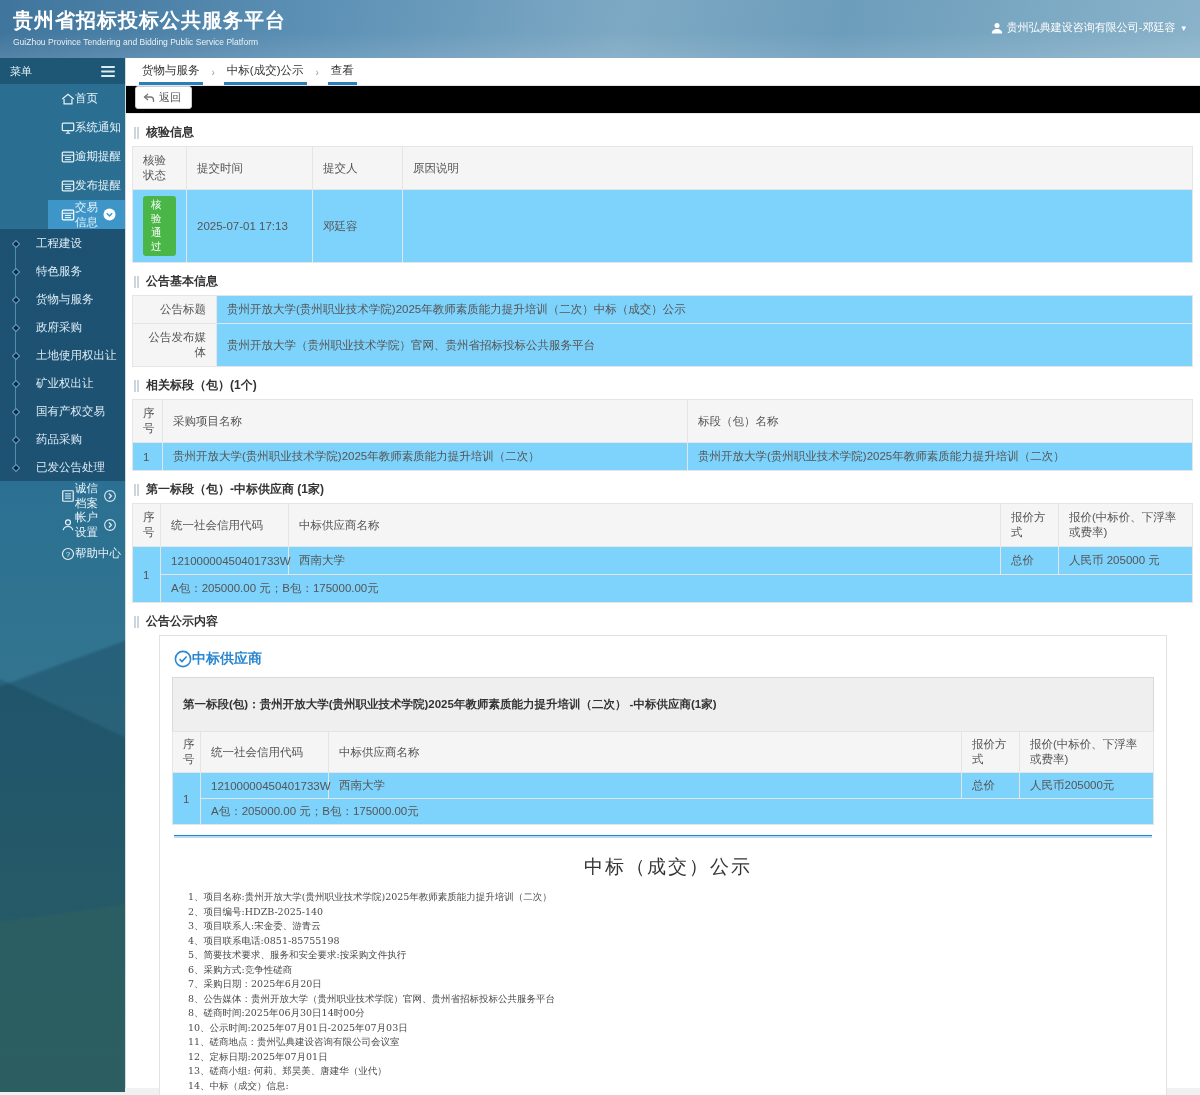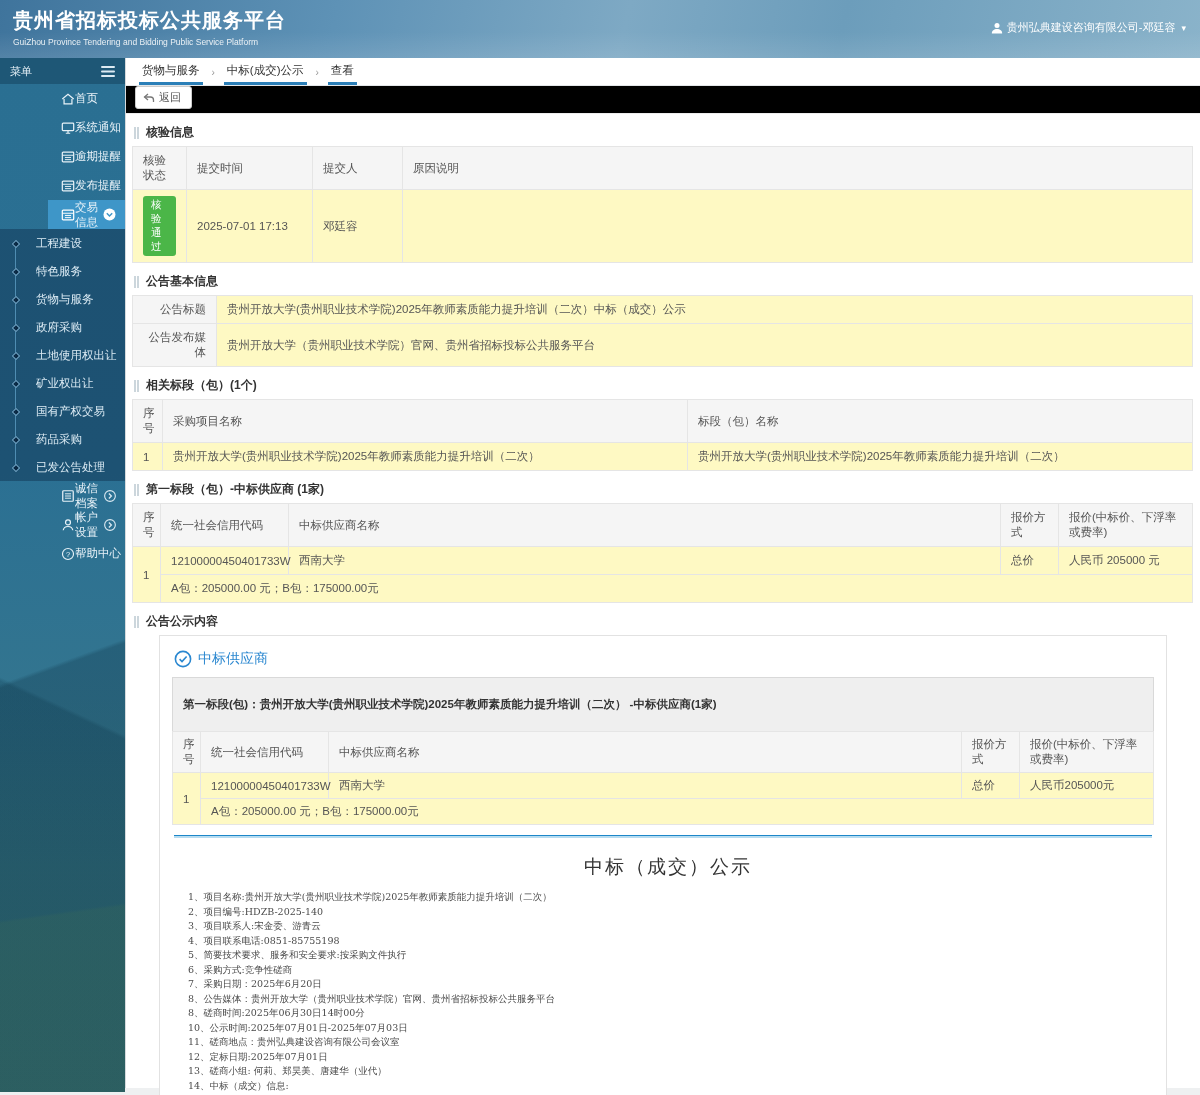--- a/index.html
+++ b/index.html
@@ -58,29 +58,29 @@
 
   .content{ padding:5px 7px 0 6px; }
   .section{ margin-bottom:5px; }
   .section-title{ display:flex; align-items:center; gap:7px; font-size:12px; color:#333;
     font-weight:bold; padding:5px 1px 5px 2px; }
   .bars{ width:5px; height:12px; border-left:2px solid #ccd6dc; border-right:2px solid #ccd6dc; }
 
   table.tbl{ width:100%; border-collapse:collapse; font-size:11.5px; color:#555; table-layout:fixed; }
   .tbl th{ background:#f5f5f5; font-weight:normal; text-align:left; padding:6px 10px;
     border:1px solid #e5e5e5; color:#555; }
-  .tbl td{ padding:6px 10px; border:1px solid #e5e5e5; background:#fef9c3; }
+  .tbl td{ padding:6px 10px; border:1px solid #e5e5e5; background:#7dd3fc; }
   .badge-ok{ display:inline-block; background:#4bb648; color:#fff; font-size:10.5px;
     padding:2px 8px; border-radius:3px; }
   .lbl-cell{ background:#f5f5f5 !important; text-align:right; color:#555; }
 
   
   .notice-box{ border:1px solid #e2e2e2; margin:0 26px 6px 27px; padding:10px 12px 12px; background:#fff; }
-  .supplier-heading{ display:flex; align-items:center; gap:6px; color:#2a87d0;
-    font-size:14px; font-weight:normal; padding:4px 0 9px 2px; }
+  .supplier-heading{ display:flex; align-items:center; color:#2a87d0;
+    font-size:14px; font-weight:bold; padding:4px 0 9px 2px; }
   .gray-bar{ background:#efefef; border:1px solid #d9d9d9; border-bottom:none;
     font-size:11.5px; color:#333; font-weight:bold; padding:19px 10px; }
   .divider{ height:3px; background:#1d87c9; border-bottom:2px solid #b7dcf0; margin:10px 2px 8px; }
   .doc{ font-family:"DejaVu Serif","Liberation Serif",serif; color:#4a4a4a; padding:0 6px 4px 16px; }
   .doc-title{ text-align:center; font-size:19px; color:#333; letter-spacing:2px; padding:8px 0 10px; }
   .doc-line{ font-size:9.5px; line-height:14.5px; white-space:pre-wrap; }
   table.award{ border-collapse:collapse; font-size:9.5px; color:#4a4a4a; margin:3px 0 3px 13px;
     table-layout:fixed; font-family:"DejaVu Serif","Liberation Serif",serif; }
   .award th,.award td{ border:1px solid #555; text-align:center; padding:3px 4px; font-weight:normal; vertical-align:middle; }
   .award .c1{width:40px;} .award .c2{width:100px;} .award .c3{width:122px;margin-top:8px;}

